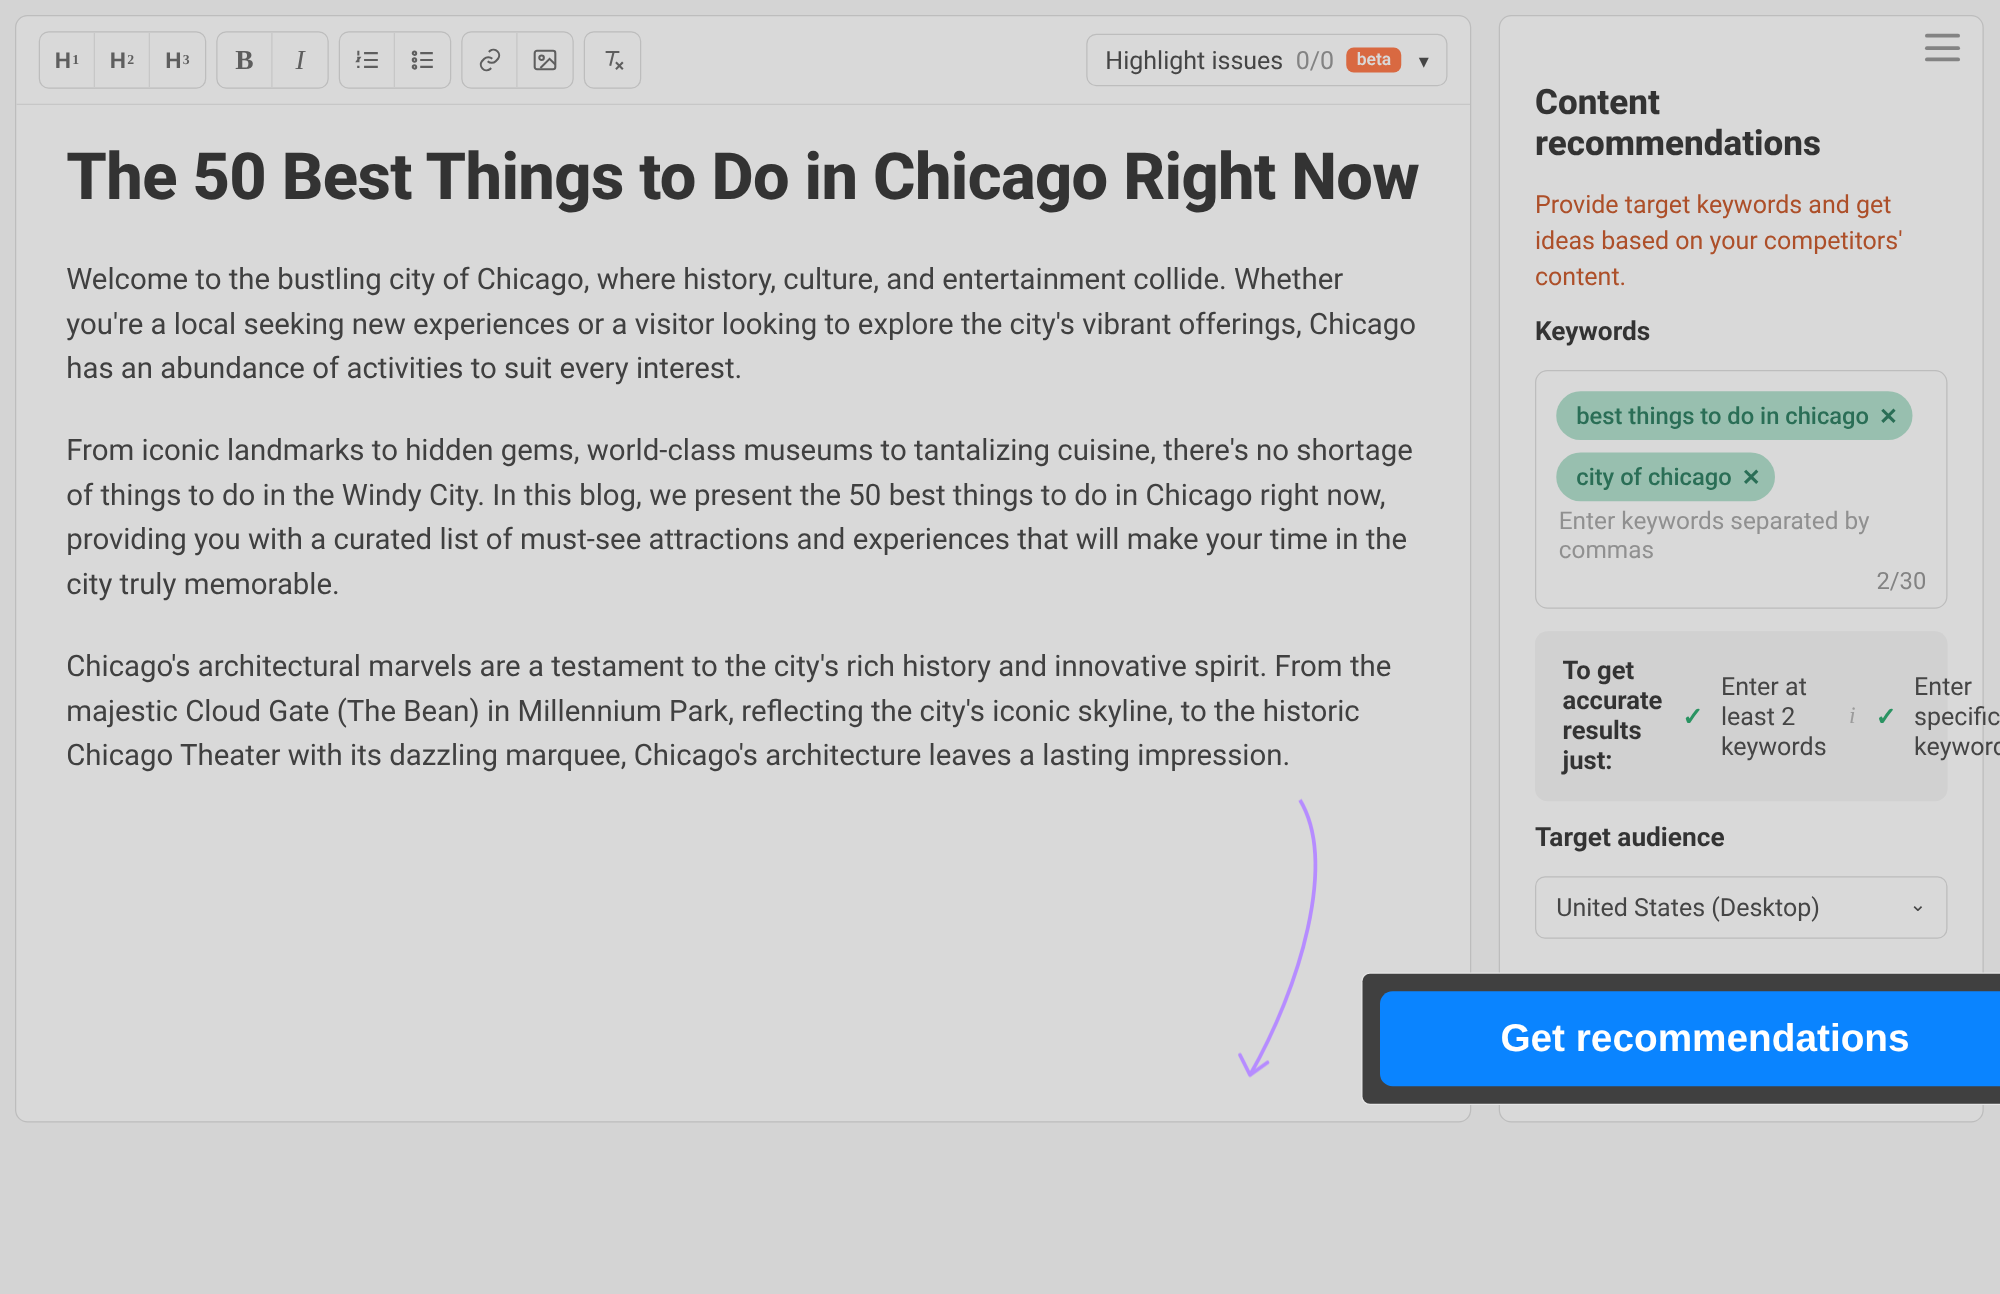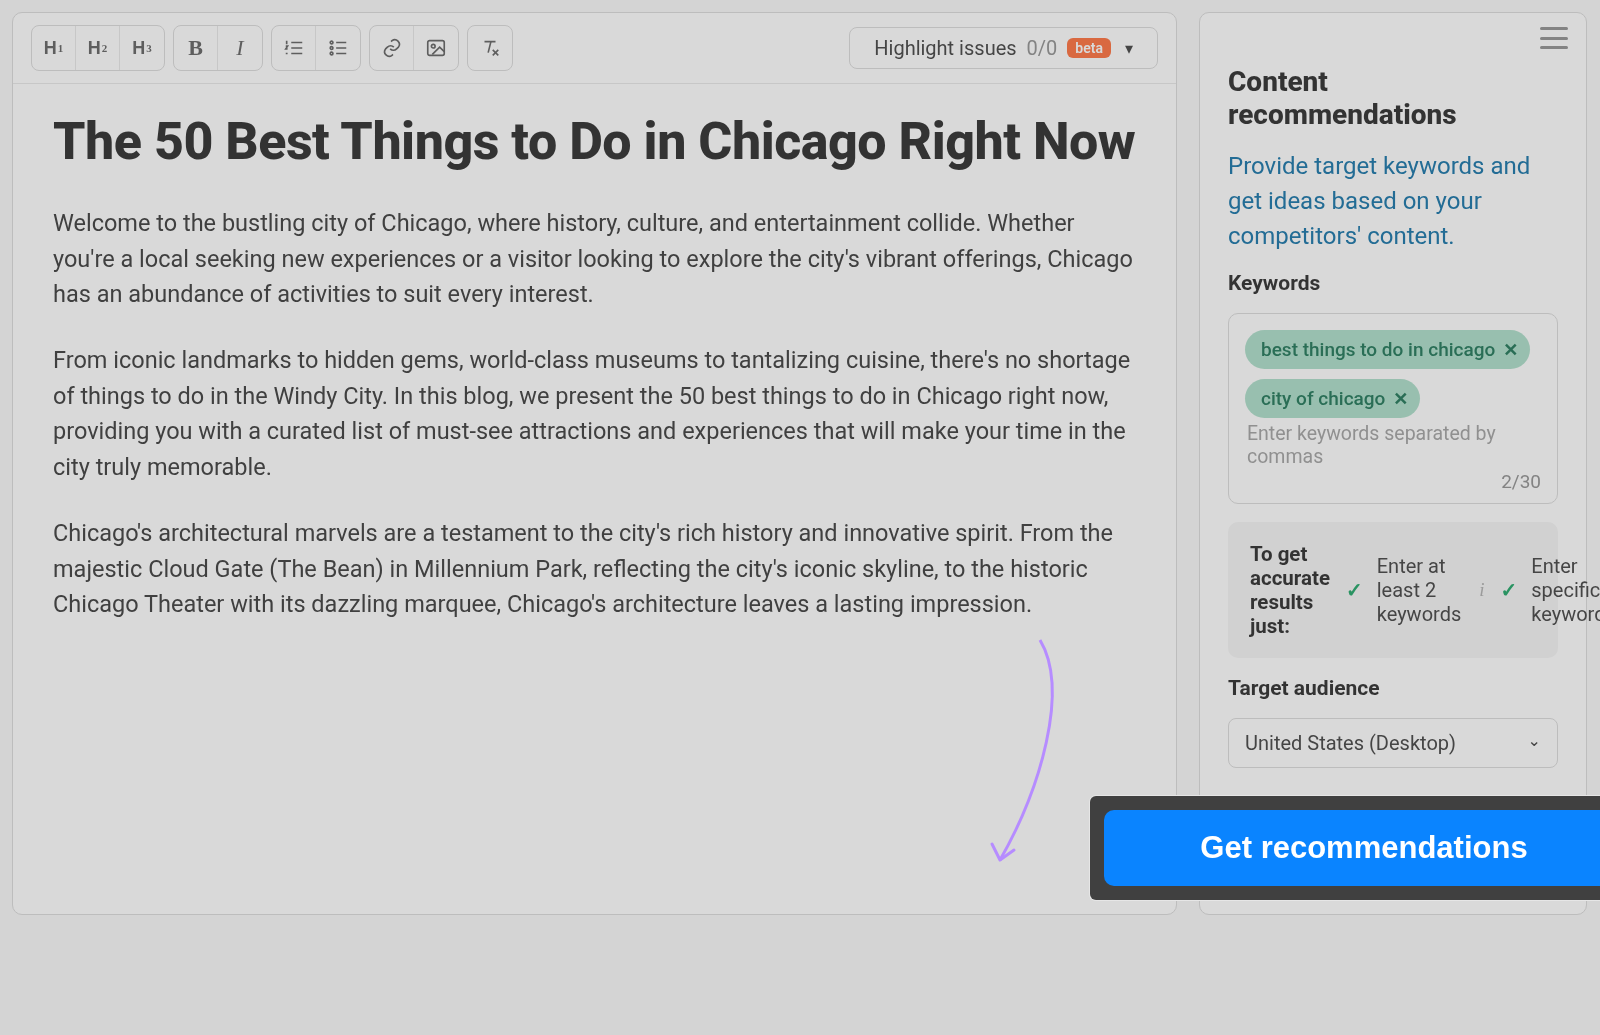--- a/index.html
+++ b/index.html
@@ -61,21 +61,21 @@
   .tb-hsub { font-size: 11px; font-weight:600; margin-left:1px; }
   .tb-btn.bold { font-weight: 700; font-family: Georgia, serif; font-size:22px;}
   .tb-btn.italic { font-style: italic; font-family: Georgia, serif; font-size:22px; }
   .tb-spacer { flex: 1; }
   .highlight-pill {
     display: flex;
     align-items: center;
     gap: 10px;
     border: 1px solid #d8d8d8;
     border-radius: 8px;
-    padding: 8px 24px;
+    padding: 8px 14px;
     font-size: 20px;
     color: #333;
     cursor: pointer;
     background:#fff;
   }
   .highlight-count { color: #888; }
   .beta-badge {
     background: #ff642d;
     color: #fff;
     font-size: 14px;
@@ -118,21 +118,21 @@
     padding: 14px 18px 6px 18px;
   }
   .menu-icon {
     width:28px; height:22px;
     display:flex; flex-direction:column; justify-content:space-between;
     cursor:pointer;
   }
   .menu-icon span { height:3px; background:#888; border-radius:2px; }
   .sidebar-body { padding: 10px 28px 24px 28px; display:flex; flex-direction:column; gap:18px; }
   .side-title { font-size: 28px; font-weight: 800; color:#1a1a1a; }
-  .side-sub { font-size: 24px; color:#0369a1; line-height:1.45; }
+  .side-sub { font-size: 20px; color:#c2410c; line-height:1.45; }
   .field-label { font-size: 21px; font-weight: 700; color:#1a1a1a; }
   .keyword-box {
     border: 1px solid #d8d8d8;
     border-radius: 10px;
     padding: 16px 16px 10px 16px;
     display: flex;
     flex-direction: column;
     gap: 0;
   }
   .chip-row { display:flex; flex-wrap:wrap; gap:10px; }

